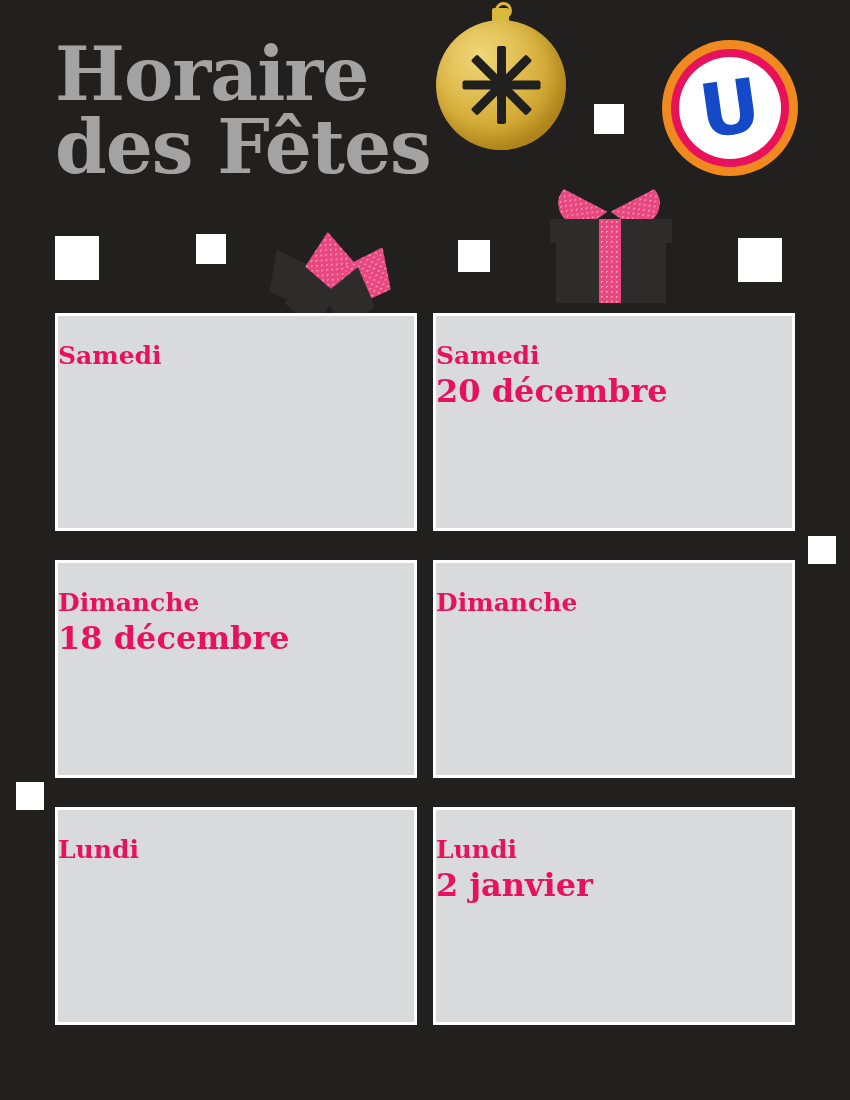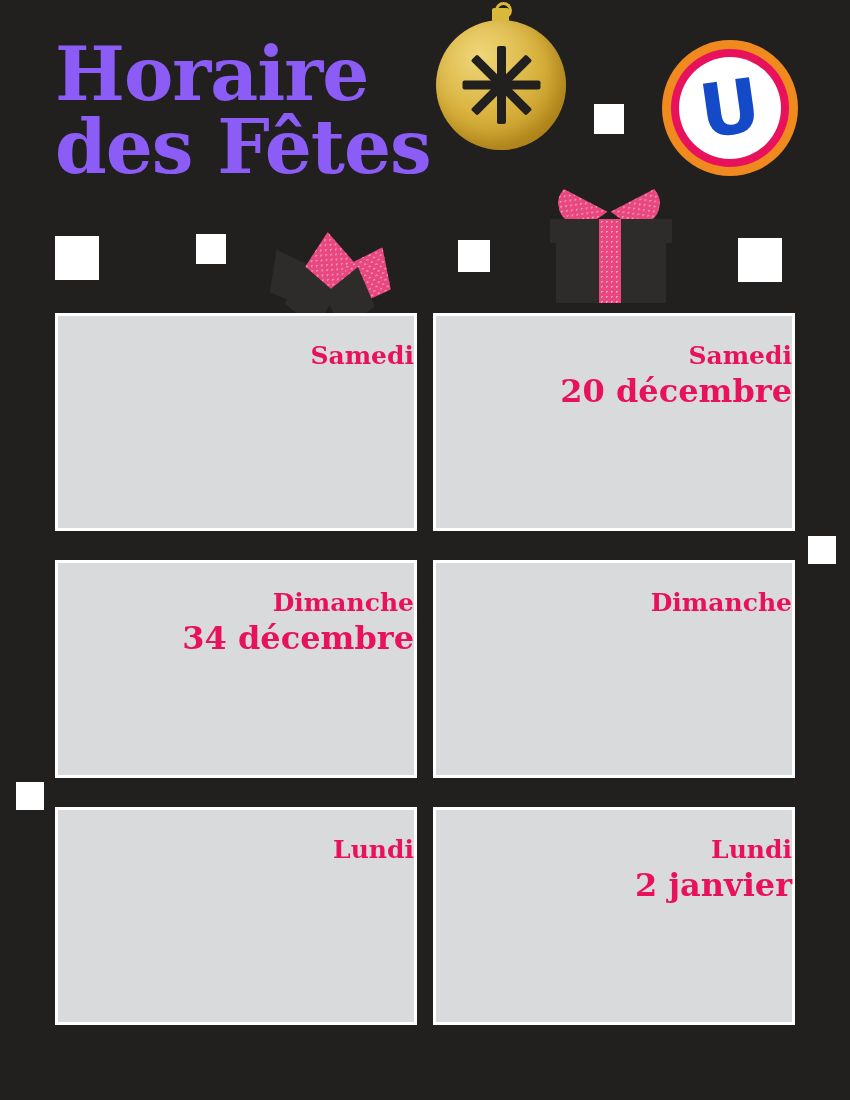--- a/index.html
+++ b/index.html
@@ -29,21 +29,21 @@
     top: 0;
     left: 0;
     width: 850px;
     height: 312px;
   }
 
   .title {
     position: absolute;
     left: 55px;
     top: 38px;
-    color: #8b5cf6;
+    color: #a3a3a3;
     font-family: "DejaVu Serif", "Liberation Serif", serif;
     font-weight: bold;
     font-size: 74px;
     line-height: 0.98;
     letter-spacing: -1px;
     white-space: pre-line;
   }
 
   
   .ornament {
@@ -256,21 +256,21 @@
     justify-content: space-between;
     margin-bottom: 29px;
   }
   .card {
     width: 362px;
     height: 218px;
     background: #d9dadc;
     border: 3px solid #ffffff;
     box-sizing: border-box;
     padding-top: 26px;
-    text-align: right;
+    text-align: left;
   }
   .card .day {
     color: #e8125c;
     font-family: "DejaVu Serif", "Liberation Serif", serif;
     font-weight: bold;
     font-size: 25px;
     line-height: 1.1;
   }
   .card .date {
     color: #e8125c;
@@ -366,21 +366,21 @@
         <div class="date">
           <span>20</span><sup></sup><span> décembre</span>
         </div>
       </div>
     </div>
 
     <div class="row">
       <div class="card">
         <div class="day">Dimanche</div>
         <div class="date">
-          <span>34</span><sup></sup><span> décembre</span>
+          <span>18</span><sup></sup><span> décembre</span>
         </div>
       </div>
       <div class="card">
         <div class="day">Dimanche</div>
       </div>
     </div>
 
     <div class="row">
       <div class="card">
         <div class="day">Lundi</div>

